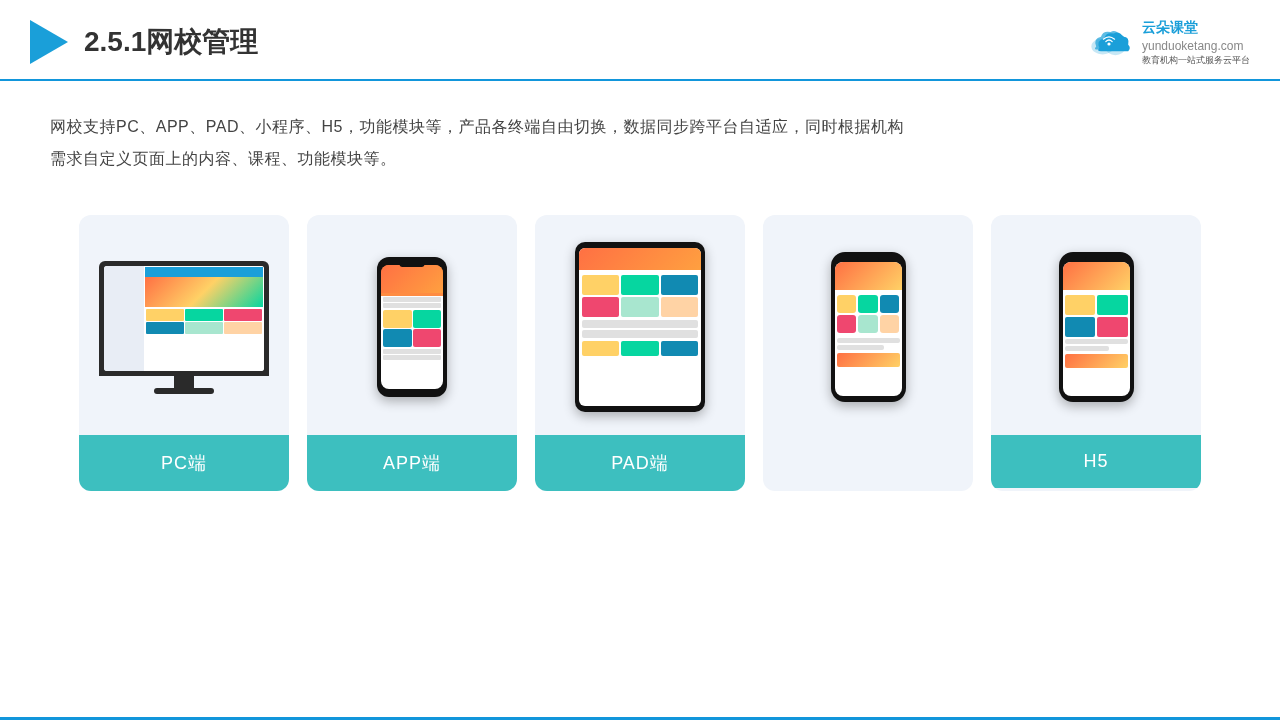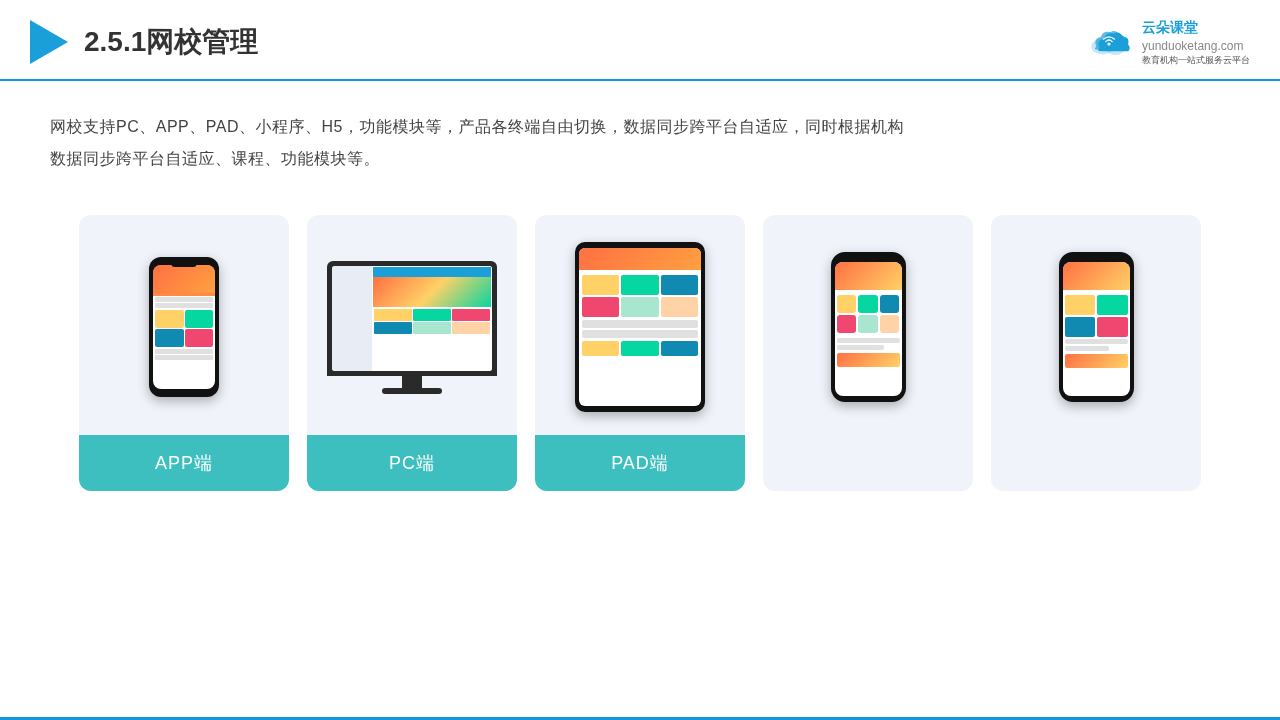--- a/index.html
+++ b/index.html
@@ -439,48 +439,24 @@
         <span class="brand-name">云朵课堂</span>
         <span class="brand-url">yunduoketang.com</span>
         <span class="brand-slogan">教育机构一站式服务云平台</span>
       </div>
     </div>
   </div>
 </div>
 
 <div class="description">
   <div>网校支持PC、APP、PAD、小程序、H5，功能模块等，产品各终端自由切换，数据同步跨平台自适应，同时根据机构</div>
-  <div>数据同步跨平台自适应、课程、功能模块等。</div>
+  <div>需求自定义页面上的内容、课程、功能模块等。</div>
 </div>
 
 <div class="cards-container">
-
-  <div class="card">
-    <div class="card-image-area">
-      <div class="phone-frame">
-        <div class="phone-notch"></div>
-        <div class="phone-screen">
-          <div class="phone-banner"></div>
-          <div style="padding:2px;">
-            <div class="phone-content-block"></div>
-            <div class="phone-content-block"></div>
-            <div class="phone-img-grid">
-              <div class="phone-img-item c1"></div>
-              <div class="phone-img-item c2"></div>
-              <div class="phone-img-item c3"></div>
-              <div class="phone-img-item c4"></div>
-            </div>
-            <div class="phone-content-block" style="margin-top:2px;"></div>
-            <div class="phone-content-block"></div>
-          </div>
-        </div>
-      </div>
-    </div>
-    <div class="card-label">APP端</div>
-  </div>
 
   <div class="card">
     <div class="card-image-area">
       <div class="pc-monitor">
         <div class="monitor-frame">
           <div class="monitor-screen">
             <div class="monitor-screen-actual">
               <div class="monitor-sidebar"></div>
               <div class="monitor-main">
                 <div class="monitor-top-nav"></div>
@@ -499,20 +475,44 @@
         </div>
         <div class="monitor-neck"></div>
         <div class="monitor-base"></div>
       </div>
     </div>
     <div class="card-label">PC端</div>
   </div>
 
   <div class="card">
     <div class="card-image-area">
+      <div class="phone-frame">
+        <div class="phone-notch"></div>
+        <div class="phone-screen">
+          <div class="phone-banner"></div>
+          <div style="padding:2px;">
+            <div class="phone-content-block"></div>
+            <div class="phone-content-block"></div>
+            <div class="phone-img-grid">
+              <div class="phone-img-item c1"></div>
+              <div class="phone-img-item c2"></div>
+              <div class="phone-img-item c3"></div>
+              <div class="phone-img-item c4"></div>
+            </div>
+            <div class="phone-content-block" style="margin-top:2px;"></div>
+            <div class="phone-content-block"></div>
+          </div>
+        </div>
+      </div>
+    </div>
+    <div class="card-label">APP端</div>
+  </div>
+
+  <div class="card">
+    <div class="card-image-area">
       <div class="tablet-frame">
         <div class="tablet-screen">
           <div class="tablet-header-bar"></div>
           <div class="tablet-content">
             <div class="tablet-block b1"></div>
             <div class="tablet-block b2"></div>
             <div class="tablet-block b3"></div>
             <div class="tablet-block b4"></div>
             <div class="tablet-block b5"></div>
             <div class="tablet-block b6"></div>
@@ -571,17 +571,18 @@
               <div class="h5-cell r3"></div>
               <div class="h5-cell r4"></div>
             </div>
             <div style="height:5px;background:#e0e0e0;border-radius:2px;margin-bottom:2px;"></div>
             <div style="height:5px;background:#e0e0e0;border-radius:2px;margin-bottom:2px;width:70%;"></div>
             <div style="height:14px;background:linear-gradient(135deg,#ff7043,#ffd166);border-radius:2px;margin-top:3px;"></div>
           </div>
         </div>
       </div>
     </div>
+    <div class="card-label">H5</div>
   </div>
 
 </div>
 
 <div class="bottom-divider"></div>
 
 </body></html>

